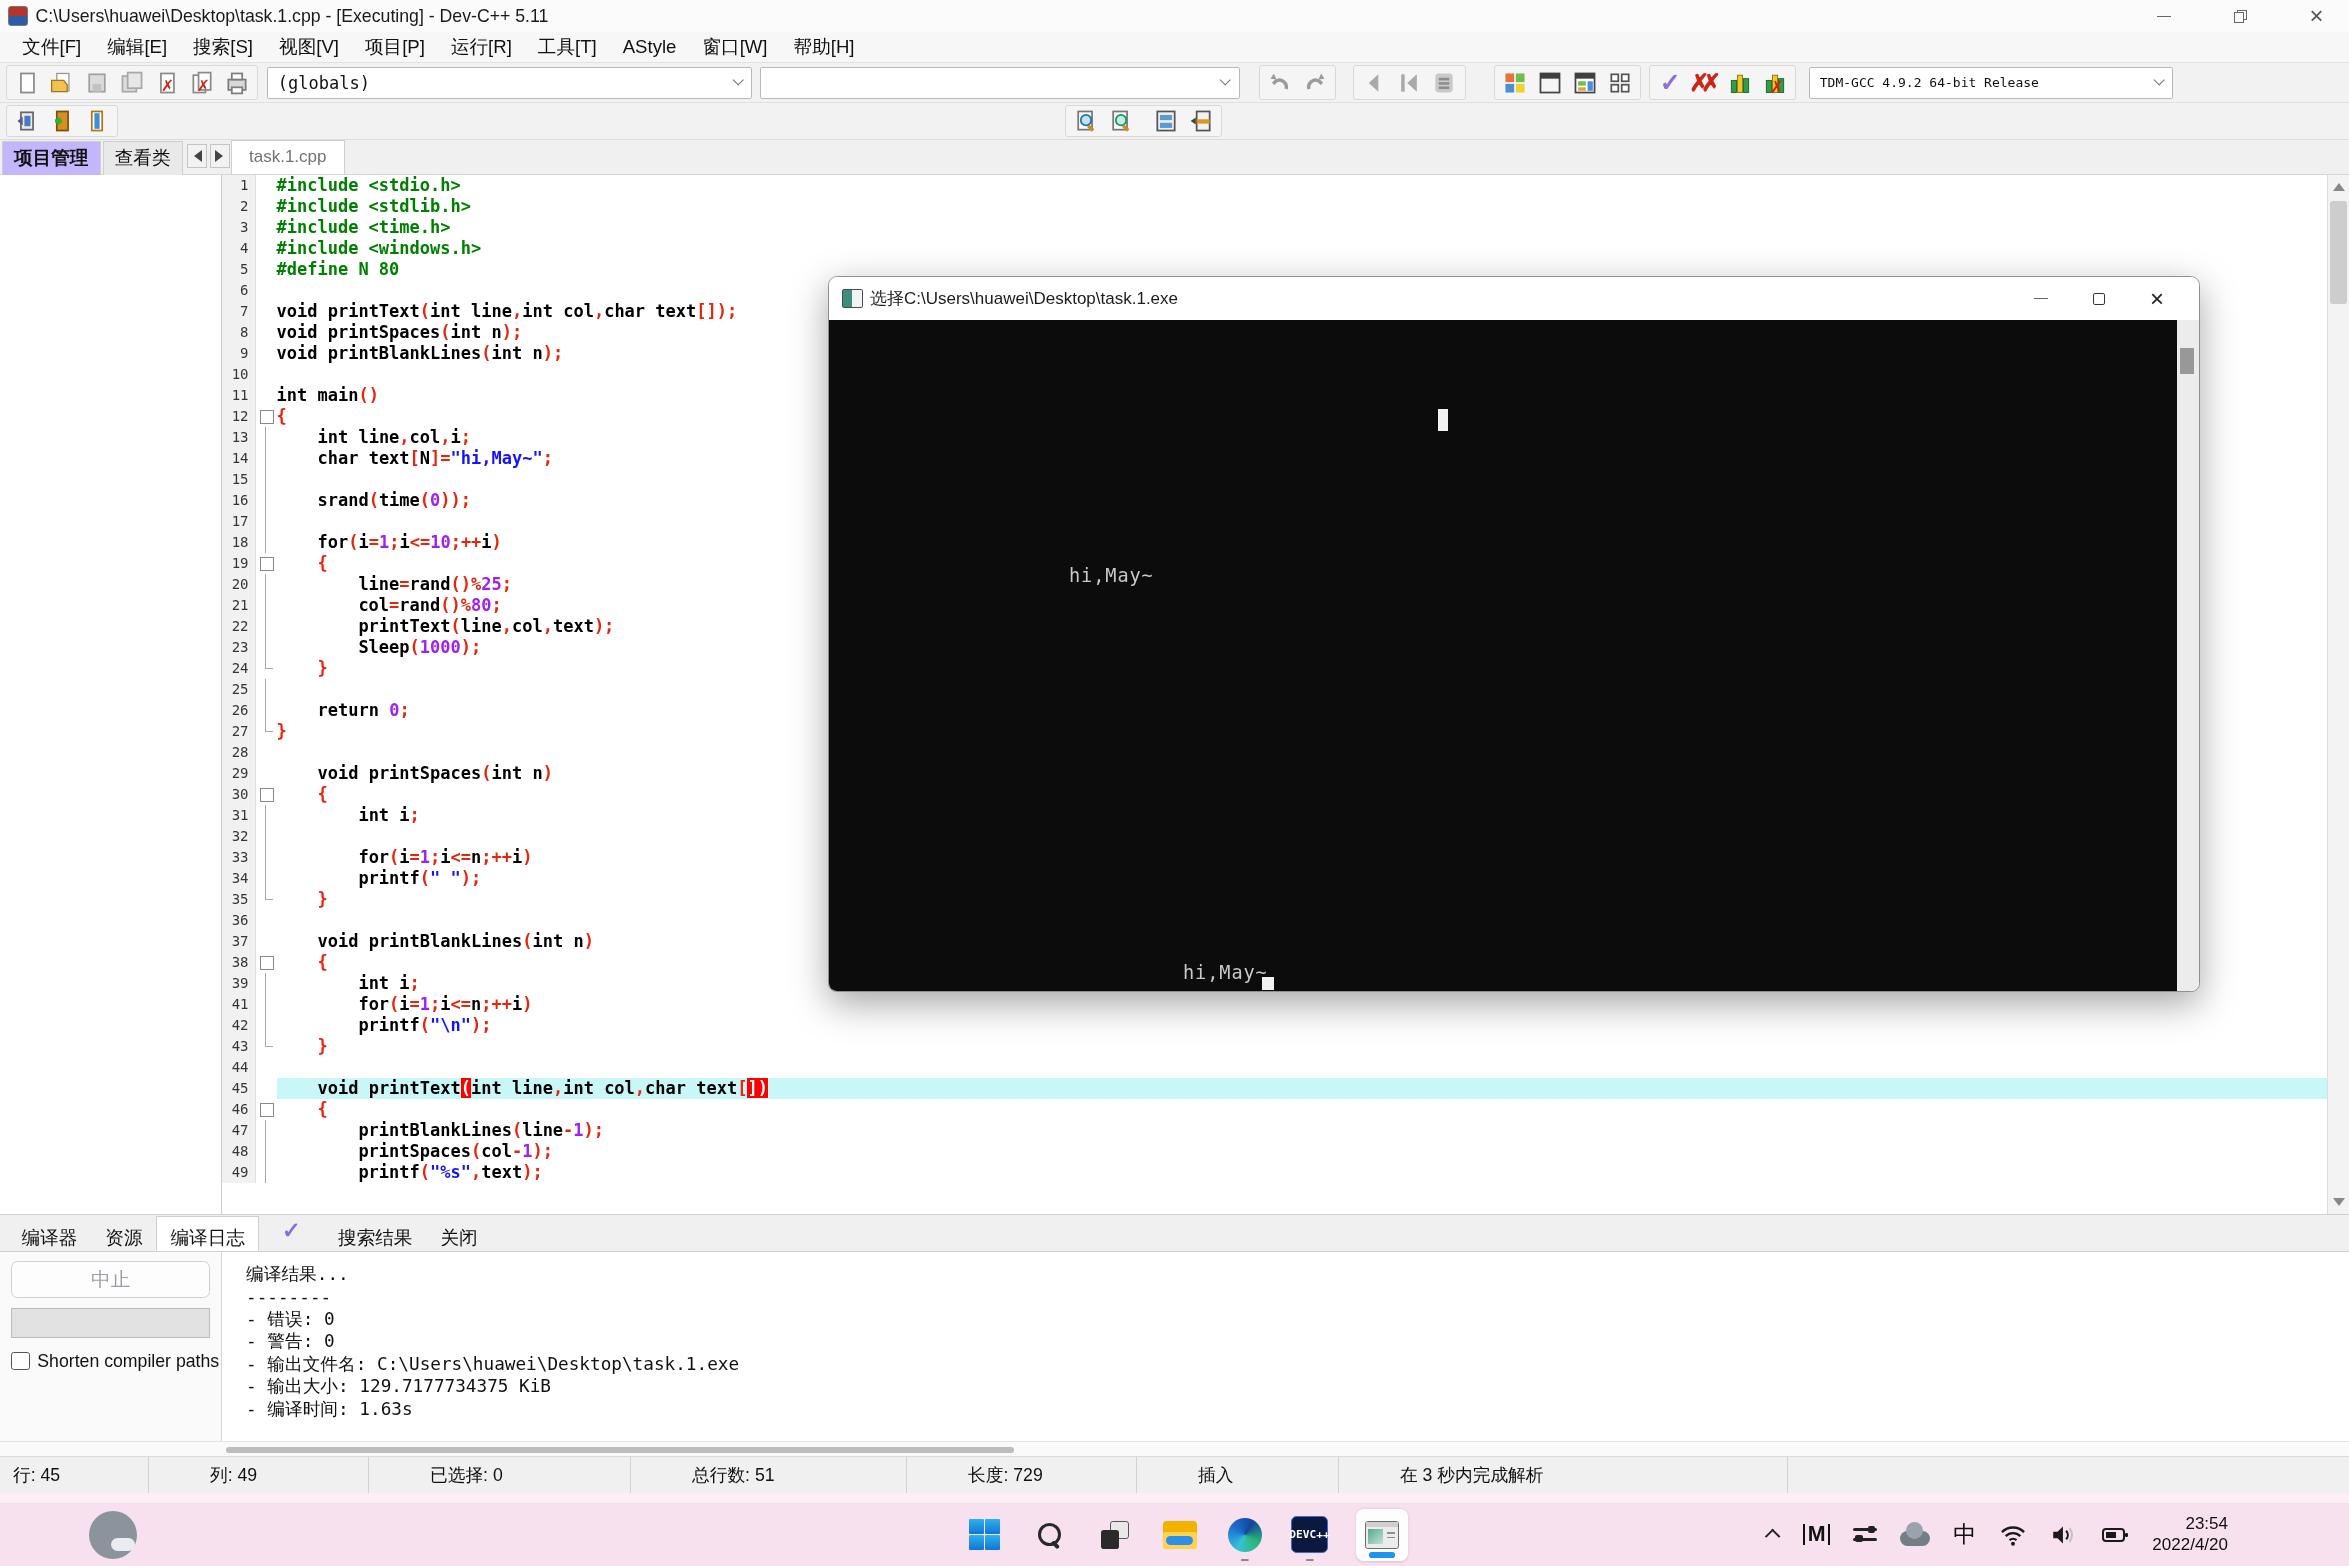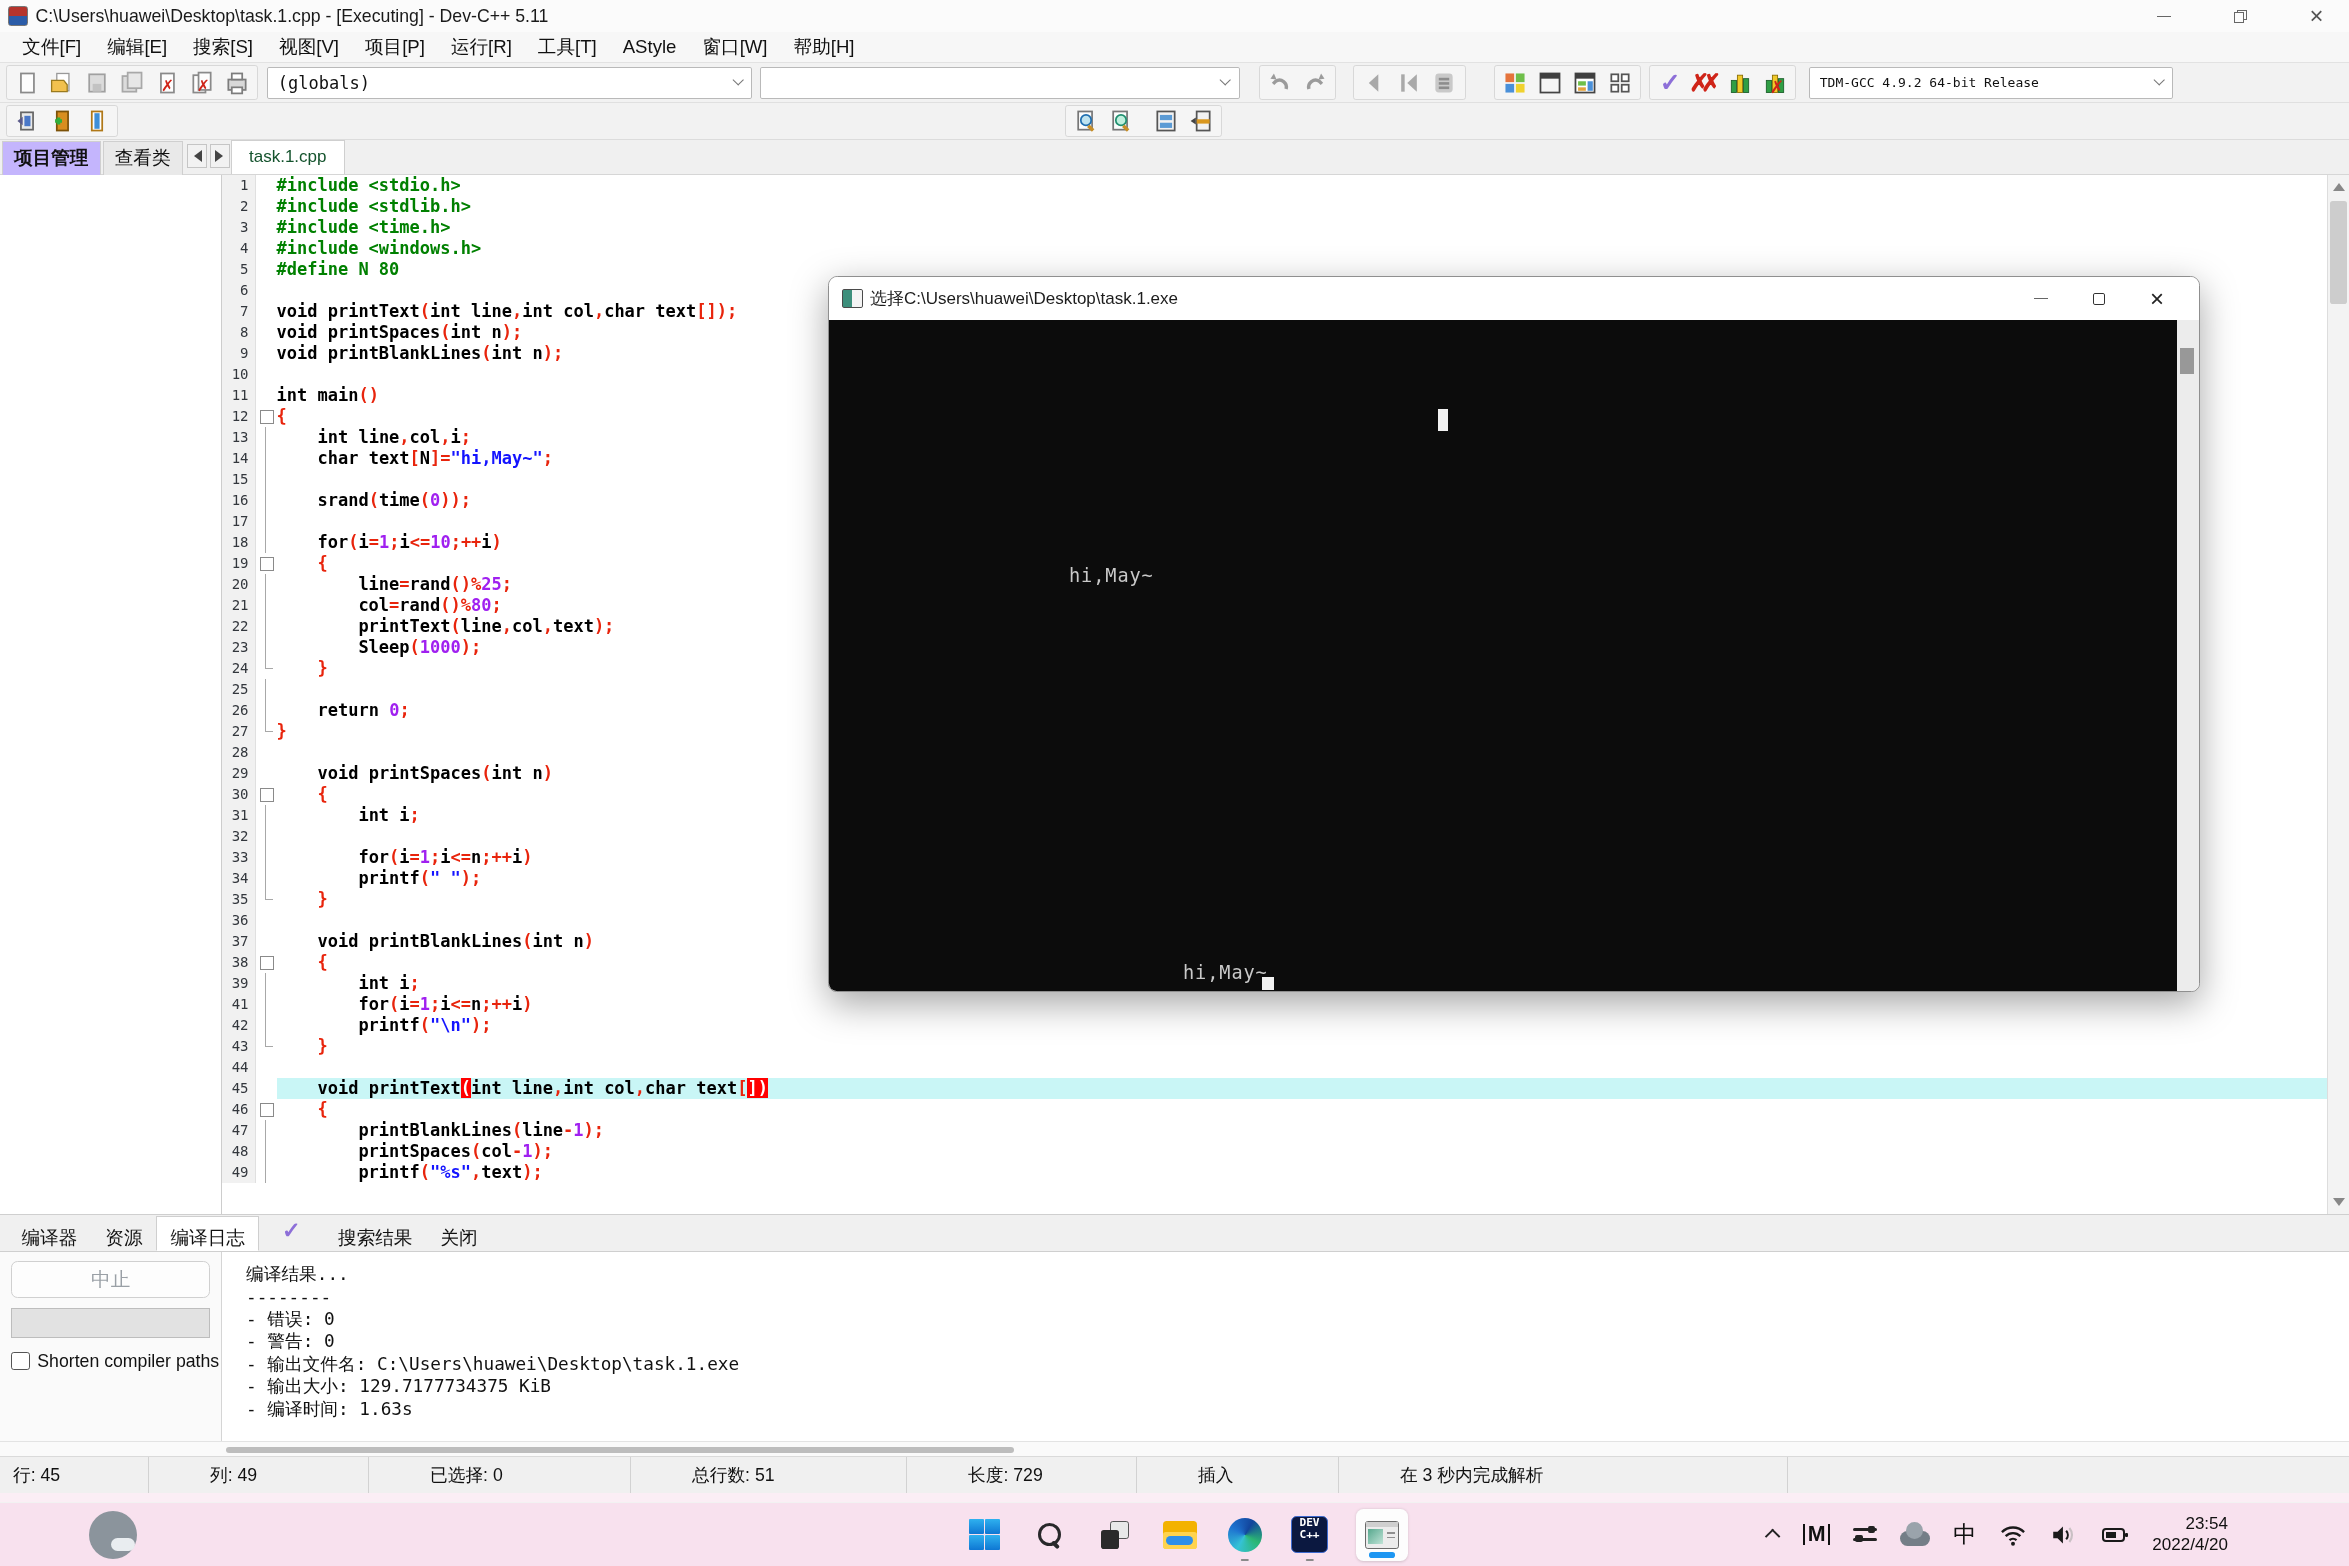--- a/index.html
+++ b/index.html
@@ -39,21 +39,21 @@
   .glyph-x { font-size:24px; font-weight:bold; color:#cf2418; letter-spacing:-8.4px; padding-right:8.4px; }
 
   
   #tabsrow { position:absolute; left:0; top:140px; width:2349px; height:35px; background:#f0f0f0; border-bottom:0.9px solid #d6d6d6; }
   #side-tabs { position:absolute; left:0; top:0; width:222px; height:35px; display:flex; align-items:flex-end; }
   .side-tab { font-size:18.6px; color:#111; padding:0 11.2px; height:34px; line-height:32px; border:0.9px solid #cfcfcf; border-bottom:none; background:#e9e9e9; margin-left:1.9px; }
   .side-tab.active { background:#c4b5fd; font-weight:bold; }
   .mini-nav { width:20.5px; height:24px; border:0.9px solid #c5c5c5; background:#f2f2f2; display:flex; align-items:center; justify-content:center; margin:0 0.9px 3.7px 0.9px; }
   .tri-l { width:0; height:0; border:6.5px solid transparent; border-right:8.4px solid #444; margin-left:-4.7px; }
   .tri-r { width:0; height:0; border:6.5px solid transparent; border-left:8.4px solid #444; margin-right:-4.7px; }
-  #file-tab { position:absolute; left:231px; bottom:0; height:34px; background:#fff; border:0.9px solid #cfcfcf; border-bottom:none; padding:0 17px; font-size:17px; line-height:32px; color:#14532d; }
+  #file-tab { position:absolute; left:231px; bottom:0; height:34px; background:#fff; border:0.9px solid #cfcfcf; border-bottom:none; padding:0 17px; font-size:17px; line-height:32px; color:#737373; }
 
   
   #main { position:absolute; left:0; top:175px; width:2349px; height:1039px; background:#fff; }
   #sidebar { position:absolute; left:0; top:0; width:222px; height:1039px; background:#fff; border-right:0.9px solid #cdcdcd; }
   #editor { position:absolute; left:222px; top:0; width:2105px; height:1039px; background:#fff; overflow:hidden; }
   .code-line { display:flex; height:21px; }
   .gut { flex:none; width:34px; background:#f1f1f1; border-right:0.9px solid #e0e0e0; text-align:right; padding-right:6.5px; font-family:"DejaVu Sans Mono", monospace; font-size:14px; line-height:21px; color:#33373d; }
   .fold { flex:none; width:20.5px; position:relative; font-family:"DejaVu Sans Mono", monospace; font-size:11.2px; line-height:21px; text-align:center; color:#222; }
   .f-start::before { content:""; position:absolute; left:3.7px; top:3.7px; width:12px; height:12px; border:0.9px solid #8a8a8a; background:#fff; }
   .f-start { z-index:1; }
@@ -125,21 +125,21 @@
   .mag::before { content:""; position:absolute; left:0; top:0; width:17px; height:17px; border:3.7px solid #28282a; border-radius:50%; }
   .mag::after { content:""; position:absolute; right:0.9px; bottom:0; width:9.3px; height:3.7px; background:#28282a; border-radius:1.9px; transform:rotate(45deg); }
   .tview { position:relative; width:28px; height:28px; }
   .tview i:first-child { position:absolute; right:0; top:0; width:18.6px; height:18.6px; background:#e8e8e8; border:1.9px solid #555; border-radius:2.8px; }
   .tview i:last-child { position:absolute; left:0; bottom:0; width:18.6px; height:18.6px; background:#2a2a2a; border-radius:2.8px; }
   .folder { position:relative; width:34px; height:28px; }
   .folder .fb { position:absolute; inset:0; background:#f3b200; border-radius:3.7px; }
   .folder .ff { position:absolute; left:0; right:0; bottom:0; height:17px; background:#ffd34d; border-radius:2.8px; }
   .folder .ft { position:absolute; left:3.7px; right:3.7px; bottom:3.7px; height:9.3px; background:#2e8fe8; border-radius:4.7px; }
   .edge { width:34px; height:34px; border-radius:50%; background:conic-gradient(from 210deg, #35c2d6, #1e72d0, #12459c, #2bb673, #35c2d6); }
-  .devico { width:37px; height:37px; border-radius:5.6px; background:#0b1840; border:1.9px solid #3d6ad0; display:flex; flex-direction:column; align-items:center; }
+  .devico { width:37px; height:37px; border-radius:5.6px; background:#0b1840; border:1.9px solid #3d6ad0; display:flex; flex-direction:row; align-items:center; justify-content:center; }
   .devico span { color:#fff; font-weight:bold; font-size:11.2px; line-height:12px; font-family:"DejaVu Sans Mono", monospace; }
   #console-task { width:52px; height:52px; background:#fdfdfd; border-radius:7.5px; box-shadow:0 0.9px 2.8px rgba(0,0,0,0.15); display:flex; align-items:center; justify-content:center; position:relative; }
   #console-task::after { content:""; position:absolute; left:50%; transform:translateX(-50%); bottom:2.8px; width:26px; height:5.6px; border-radius:2.8px; background:#1d96f2; }
   .conico { position:relative; width:34px; height:28px; border:1.9px solid #6a6a6a; border-radius:2.8px; background:#ececec; }
   .conico .hd { position:absolute; left:0; right:0; top:0; height:5.6px; background:#cfcfcf; }
   .conico .scr { position:absolute; left:1.9px; top:7.5px; width:15px; height:15px; background:linear-gradient(135deg,#57a88e,#bfe3d6); }
   .conico .l1,.conico .l2 { position:absolute; right:2.8px; width:8.4px; height:1.9px; background:#8f8f8f; }
   .conico .l1 { top:10.3px; } .conico .l2 { top:15px; }
 
   #tray { position:absolute; right:121px; top:0; height:63px; display:flex; align-items:center; gap:23px; }

